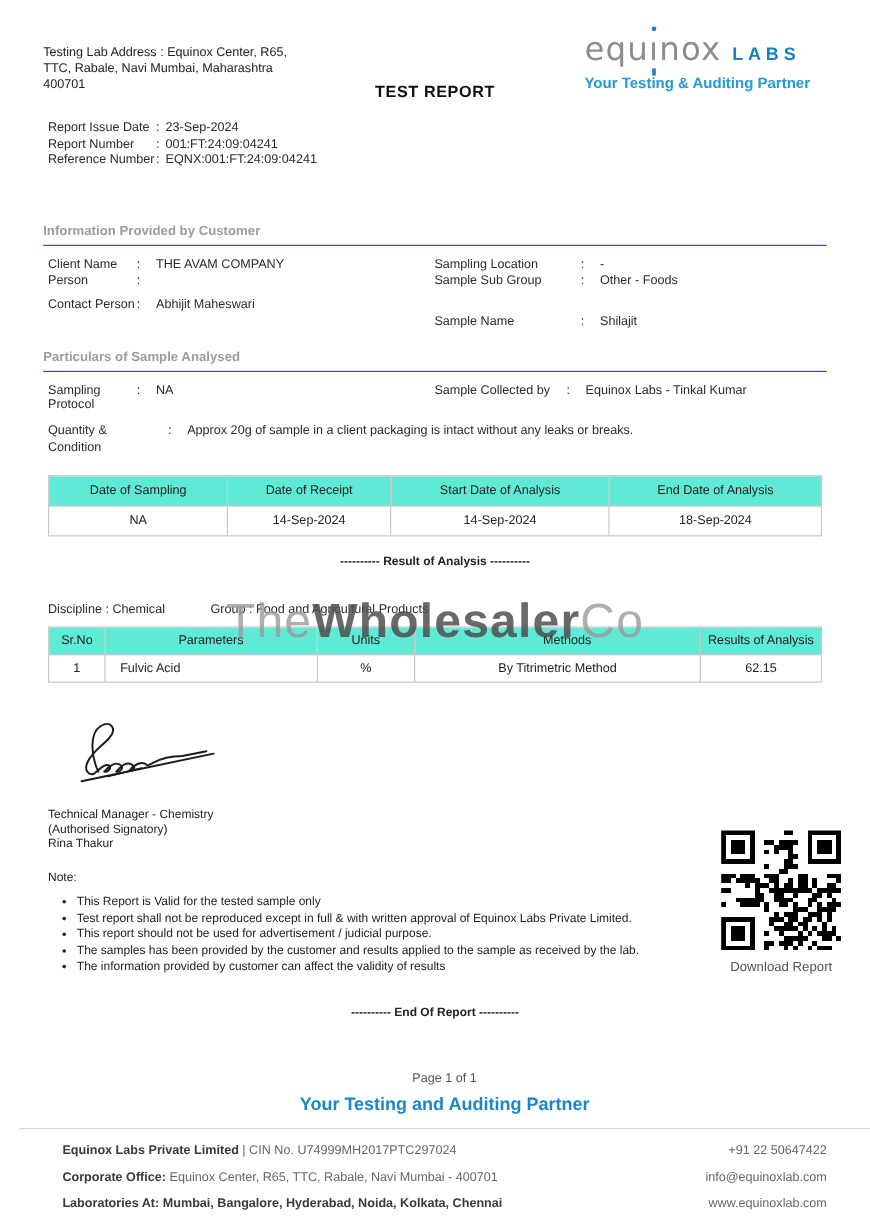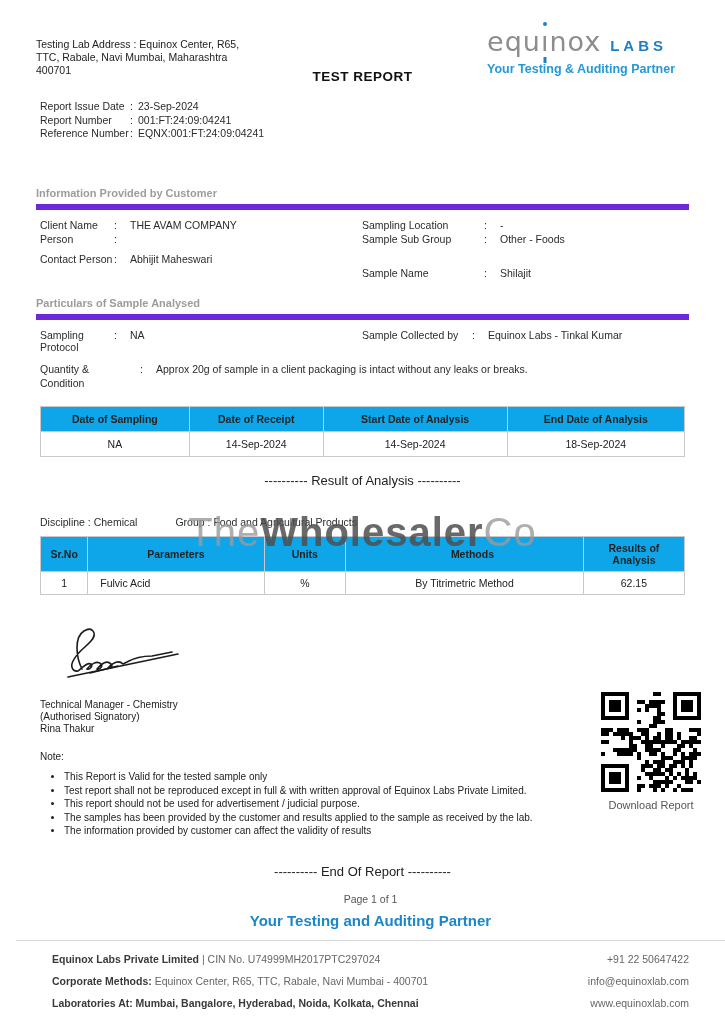--- a/index.html
+++ b/index.html
@@ -21,21 +21,21 @@
     background:#1e7fc2;bottom:-6px;left:50%;transform:translateX(-50%);}
   .logo-labs{font-size:15px;font-weight:bold;letter-spacing:4px;color:#1e7fc2;margin-left:9px;}
   .logo-tagline{font-size:12.5px;font-weight:bold;color:#2499d6;margin-top:5px;}
   .report-title{text-align:center;font-weight:bold;font-size:13.5px;letter-spacing:.5px;color:#111;margin-top:-8px;}
   
   .meta{margin:16px 0 0 40px;line-height:13.5px;}
   .meta .lbl{display:inline-block;width:90px;}
   .meta .col{display:inline-block;width:8px;}
   
   .section-h{margin:0 36px;color:#9c9c9c;font-weight:bold;font-size:11px;
-    padding-bottom:5px;border-bottom:6px solid #6d28d9;}
+    padding-bottom:5px;border-bottom:1px solid #6d28d9;}
   .sec1{margin-top:46px;}
   .sec2{margin-top:16px;}
   .twocol{display:flex;margin:9px 40px 0 40px;}
   .col-left{width:322px;flex-shrink:0;}
   .col-right{flex:1;}
   .kv{display:flex;line-height:13.5px;margin-bottom:1px;}
   .kv .lbl{width:74px;flex-shrink:0;}
   .kv .cln{width:16px;flex-shrink:0;text-align:left;}
   .kv .val{flex:1;}
   .col-right .kv .lbl{width:122px;}
@@ -47,31 +47,31 @@
   .part-top .right{flex:1;display:flex;}
   .part-top .lbl{width:74px;flex-shrink:0;}
   .part-top .right .lbl{width:110px;}
   .part-top .cln{width:16px;flex-shrink:0;}
   .qty{display:flex;margin-top:10px;line-height:13.5px;}
   .qty .lbl{width:100px;flex-shrink:0;}
   .qty .cln{width:16px;flex-shrink:0;}
   
   table{border-collapse:collapse;margin:0 40px;width:645px;font-size:10.5px;color:#222;}
   th,td{border:1px solid #c8c8cd;text-align:center;padding:5px 4px;}
-  th{background:#0ea5e9;font-weight:bold;}
+  th{background:#5eead4;font-weight:normal;}
   .dates-table{margin-top:16px;}
   .dates-table th,.dates-table td{height:14px;}
   .results-wrap{position:relative;margin-top:4px;}
   .results-table td.param{text-align:left;padding-left:12px;}
   .results-table .c-sr{width:40px;}
   .results-table .c-par{width:185px;}
   .results-table .c-un{width:80px;}
   .results-table .c-me{width:240px;padding-left:20px;}
   .results-table .c-re{width:100px;}
-  .divider{text-align:center;margin-top:16px;font-size:13px;color:#222;}
+  .divider{text-align:center;margin-top:16px;font-size:10px;color:#222;font-weight:bold;}
   .discipline{margin:28px 0 8px 40px;font-size:10.5px;}
   .discipline .g{margin-left:38px;}
   .watermark{position:absolute;left:0;right:0;top:-26px;text-align:center;
     font-size:40px;letter-spacing:1px;pointer-events:none;white-space:nowrap;}
   .watermark .thin{color:#9a9a9a;opacity:.8;}
   .watermark .wbold{color:#4f4f4f;font-weight:bold;opacity:.85;}
   
   .sig{margin:26px 0 0 52px;}
   .signatory{margin:14px 0 0 40px;font-size:10px;line-height:12px;color:#222;}
   .note{margin:16px 0 0 40px;width:540px;font-size:10px;color:#222;}
@@ -461,21 +461,21 @@
   <div class="bottom">
     <div class="page-num">Page 1 of 1</div>
     <div class="bottom-tagline">Your Testing and Auditing Partner</div>
     <div class="bottom-sep"></div>
     <div class="footer-rows">
       <div class="f-row">
         <span class="f-left"><span class="b">Equinox Labs Private Limited</span><span class="r"> | CIN No. U74999MH2017PTC297024</span></span>
         <span class="f-right">+91 22 50647422</span>
       </div>
       <div class="f-row">
-        <span class="f-left"><span class="b">Corporate Methods:</span><span class="r"> Equinox Center, R65, TTC, Rabale, Navi Mumbai - 400701</span></span>
+        <span class="f-left"><span class="b">Corporate Office:</span><span class="r"> Equinox Center, R65, TTC, Rabale, Navi Mumbai - 400701</span></span>
         <span class="f-right">info@equinoxlab.com</span>
       </div>
       <div class="f-row">
         <span class="f-left"><span class="b">Laboratories At: Mumbai, Bangalore, Hyderabad, Noida, Kolkata, Chennai</span><span class="r"></span></span>
         <span class="f-right">www.equinoxlab.com</span>
       </div>
     </div>
   </div>
 
 </div>

